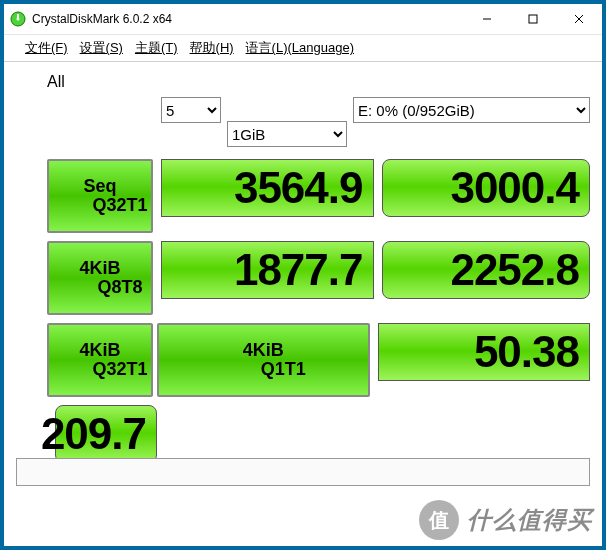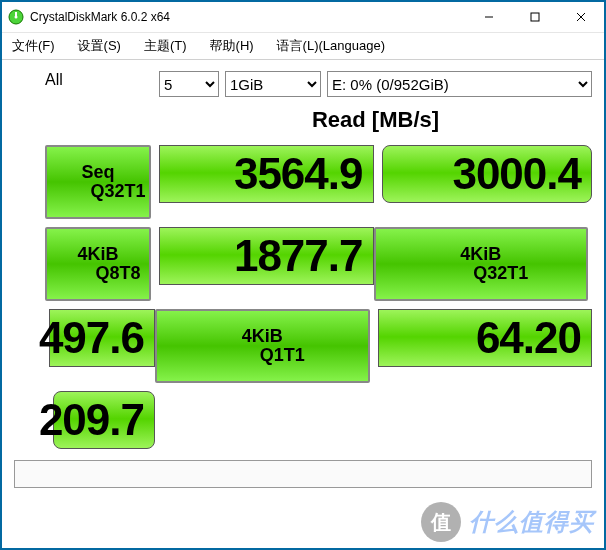--- a/index.html
+++ b/index.html
@@ -1,42 +1,42 @@
 <!DOCTYPE html>
 <html><head>
 <meta charset="utf-8">
 <style>
   html, body { margin:0; padding:0; font-family: "Microsoft YaHei", "SimSun", Arial, sans-serif; background:#fff; }
-  .window { width:606px; height:550px; position:relative; background:#fff; border:2px solid #0369a1; box-sizing:border-box; overflow:hidden; }
+  .window { width:606px; height:550px; position:relative; background:#fff; border:4px solid #0369a1; box-sizing:border-box; overflow:hidden; }
 
   
   .titlebar { height:30px; background:#fff; display:flex; align-items:center; border-bottom:1px solid #e6e6e6; }
   .titlebar .app-icon { width:16px; height:16px; margin:0 6px; display:flex; align-items:center; justify-content:center; }
   .titlebar .app-icon svg { width:16px; height:16px; }
   .title-text { font-size:12px; color:#000; flex:0 0 auto; }
   .title-spacer { flex:1 1 auto; }
   .win-btn { width:46px; height:30px; display:flex; align-items:center; justify-content:center; color:#333; font-size:11px; }
 
   
-  .menubar { height:26px; display:flex; align-items:center; padding:0 10px; font-size:13px; color:#000; gap:23px; }
+  .menubar { height:26px; display:flex; align-items:center; padding:0 21px; font-size:13px; color:#000; gap:12px;text-decoration:underline; }
   .menubar .menu-item { cursor:default; }
 
   .separator { height:2px; border-top:1px solid #d0d0d0; border-bottom:1px solid #fff; margin:0; }
 
   
   .content { padding:8px 12px 0 12px; }
 
   
   .grid { display:grid; grid-template-columns:110px 1fr 1fr; border-collapse:collapse;padding-left:31px; }
   .grid > div { box-sizing:border-box; }
   .selects-wrap { grid-column:2 / span 2; display:flex; flex-direction:column; gap:6px; padding:0 0 2px 4px; }
   .selects { display:flex; gap:6px; align-items:center; }
   .selects select { height:26px; font-size:15px; border:1px solid #888; background:#fff; }
   .sel-count { width:60px; }
-  .sel-size  { width:96px; }
+  .sel-size  { width:120px;margin-top:48px; }
   .sel-drive { flex:1; }
   .headers { display:flex; }
   .col-header { flex:1; text-align:center; font-size:22px; font-weight:bold; padding:4px 0 6px 0; }
 
   
   .row-btn {
     display:flex; flex-direction:column; align-items:center; justify-content:center;
     font-size:18px; font-weight:bold; line-height:1.05;
     background:linear-gradient(to bottom,#85f24a 0%,#45c400 50%,#85f24a 100%);
     border:2px solid #888; border-radius:2px; margin:4px 4px 4px 0; height:74px;
@@ -55,21 +55,21 @@
   .cell-val.write { margin-left:8px;border-radius:8px; }
 
   
   .statusbar { position:absolute; left:12px; right:12px; bottom:60px; height:26px;
     border:1px solid #999; background:#fafafa; }
 
   
   .watermark { position:absolute; right:10px; bottom:6px; display:flex; align-items:center; gap:8px; opacity:.45; }
   .watermark .badge { width:40px; height:40px; border-radius:50%; background:#555; color:#fff;
     display:flex; align-items:center; justify-content:center; font-size:20px; font-weight:bold; }
-  .watermark .wm-text { font-size:24px; font-weight:bold; color:#3b82f6; font-style:italic; letter-spacing:1px; }
+  .watermark .wm-text { font-size:24px; font-weight:bold; color:#000000; font-style:italic; letter-spacing:1px; }
 </style>
 </head>
 <body>
 
 <div class="window">
 
   <div class="titlebar">
     <span class="app-icon">
       <svg viewBox="0 0 16 16">
           <circle cx="8" cy="8" r="7" fill="#4cd43a" stroke="#147a00"></circle>
@@ -113,45 +113,44 @@
         <span>All</span>
       </div>
 
       <div class="selects-wrap">
         <div class="selects">
           <select class="sel-count"><option>1</option><option>2</option><option>3</option><option>4</option><option selected="">5</option><option>6</option><option>7</option><option>8</option><option>9</option></select>
           <select class="sel-size"><option>50MiB</option><option>100MiB</option><option>500MiB</option><option selected="">1GiB</option><option>2GiB</option><option>4GiB</option><option>8GiB</option><option>16GiB</option><option>32GiB</option></select>
           <select class="sel-drive"><option>E: 0% (0/952GiB)</option></select>
         </div>
         <div class="headers">
-          <div class="col-header">Read [MB/s]</div>
         </div>
       </div>
 
     <div class="row-btn">
           <span>Seq</span>
           <span class="line2">Q32T1</span>
         </div>
         <div class="cell-val read">3564.9</div>
         <div class="cell-val write">3000.4</div>
         <div class="row-btn">
           <span>4KiB</span>
           <span class="line2">Q8T8</span>
         </div>
         <div class="cell-val read">1877.7</div>
+        <div class="cell-val write">2252.8</div>
         <div class="row-btn">
           <span>4KiB</span>
           <span class="line2">Q32T1</span>
         </div>
-        <div class="cell-val read">497.6</div>
         <div class="row-btn">
           <span>4KiB</span>
           <span class="line2">Q1T1</span>
         </div>
-        <div class="cell-val read">64.20</div>
+        <div class="cell-val read">50.38</div>
         <div class="cell-val write">209.7</div>
       </div>
     <div class="statusbar"></div>
   </div>
 
   <div class="watermark">
     <div class="badge">值</div>
     <div class="wm-text">什么值得买</div>
   </div>
 

